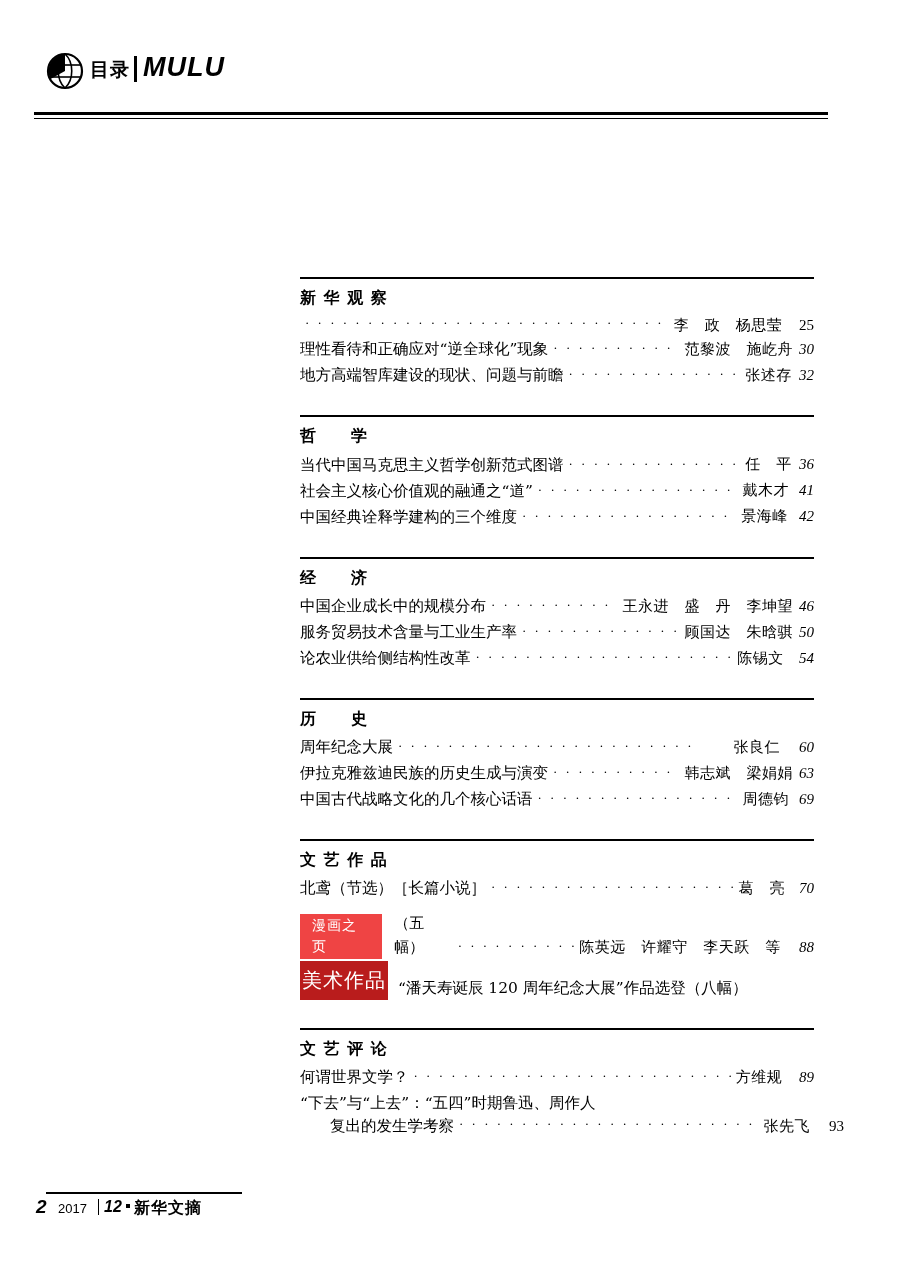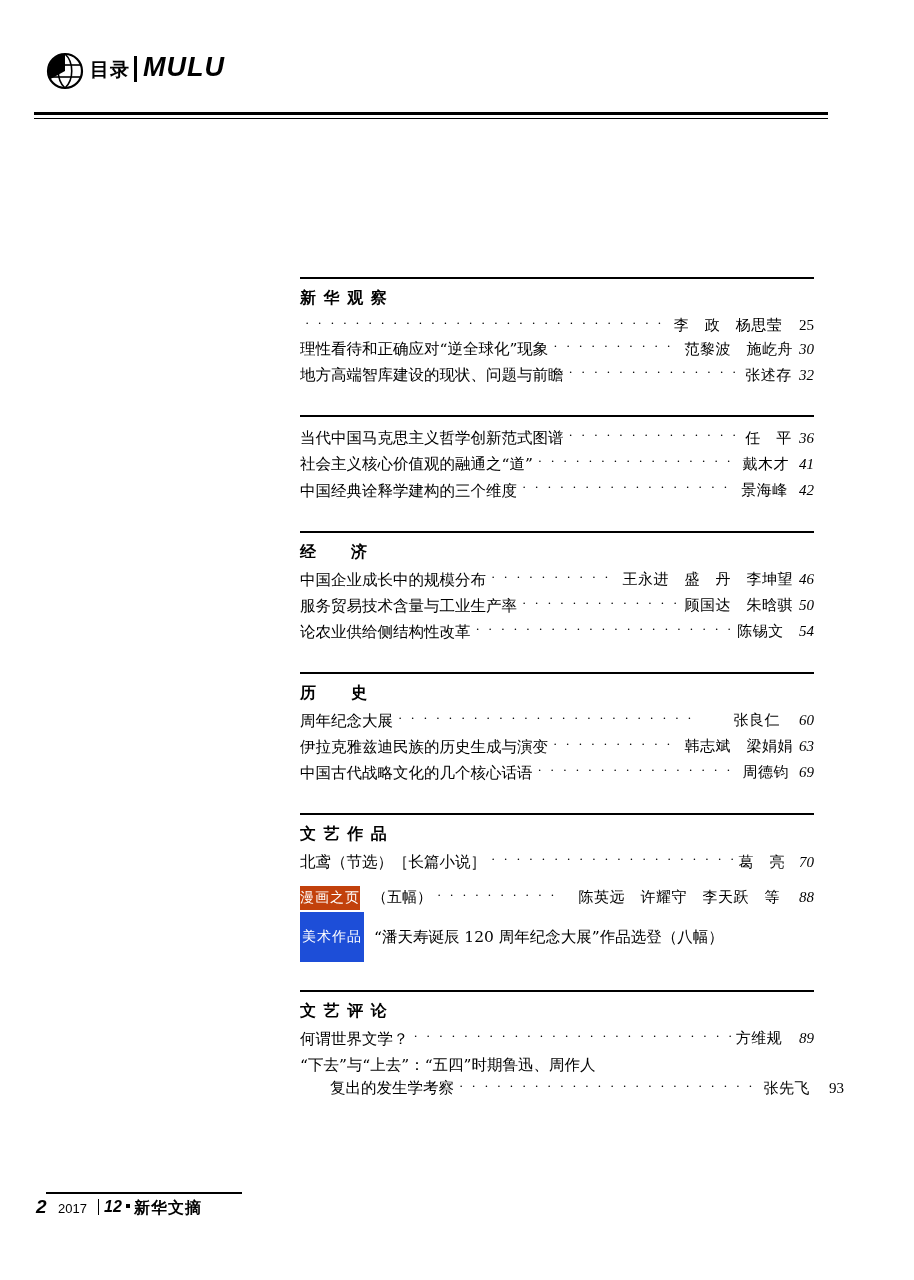--- a/index.html
+++ b/index.html
@@ -96,21 +96,21 @@
     font-size: 16px;
     font-weight: bold;
     font-family: "DejaVu Sans", sans-serif;
     letter-spacing: 1px;
     margin-bottom: 7px;
     line-height: 1.2;
   }
 
   .entry {
     display: flex;
-    align-items: center;
+    align-items: flex-end;
     font-size: 15.5px;
     line-height: 1.55;
     margin-bottom: 2px;
     width: 514px;
   }
   .entry .title {
     white-space: nowrap;
     font-family: "DejaVu Serif", serif;
   }
   .entry .dots {
@@ -177,33 +177,33 @@
     text-align: right;
     font-size: 15px;
     margin-left: 6px;
   }
   .indent-line {
     padding-left: 30px;
   }
 
   
   .tag-inv {
-    background: #1d4ed8;
+    background: #b91c1c;
+    color: #fff;
+    font-family: "DejaVu Sans", sans-serif;
+    font-size: 20px;
+    padding: 4px 2px;
+    letter-spacing: 1px;
+  }
+  .tag-gray {
+    background: #ef4444;
     color: #fff;
     font-family: "DejaVu Sans", sans-serif;
     font-size: 14px;
-    padding: 14px 2px;
-    letter-spacing: 1px;
-  }
-  .tag-gray {
-    background: #c2410c;
-    color: #fff;
-    font-family: "DejaVu Sans", sans-serif;
-    font-size: 14px;
-    padding: 1px 0;
+    padding: 1px 12px;
     letter-spacing: 1px;
   }
   .small-note {
     font-size: 15px;
   }
 
   .gap-sec { height: 26px; }
   .footer-rule {
     position: absolute;
     left: 46px;
@@ -311,20 +311,21 @@
       <span class="dots">· · · · · · · · · · · · · · · · · · · · · · · ·</span>
       <span class="authors">张述存</span>
       <span class="page">32</span>
     </div>
   </div>
 
   <div class="gap-sec"></div>
 
   <div class="section">
     <div class="sec-rule"></div>
+    <div class="sec-title">哲　　学</div>
 
     <div class="entry">
       <span class="title">当代中国马克思主义哲学创新范式图谱</span>
       <span class="dots">· · · · · · · · · · · · · · · · · · · · · · · ·</span>
       <span class="authors">任　平</span>
       <span class="page">36</span>
     </div>
 
     <div class="entry">
       <span class="title">社会主义核心价值观的融通之“道”</span>

